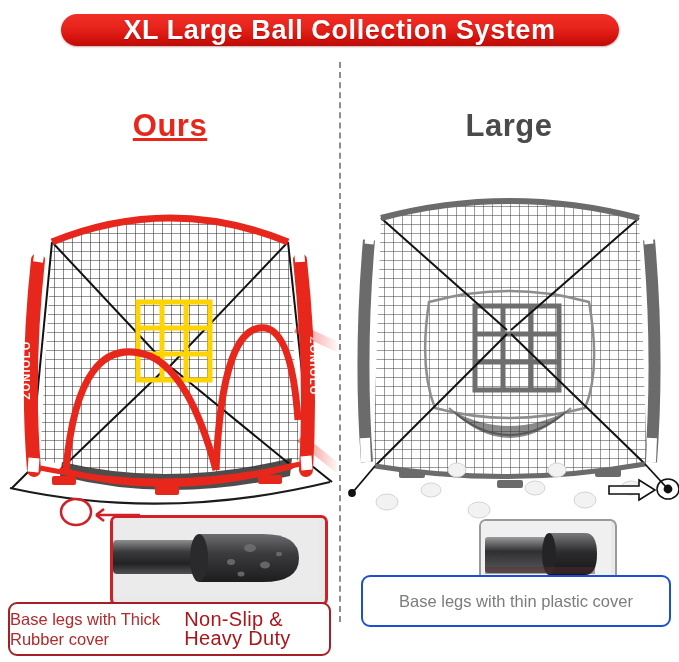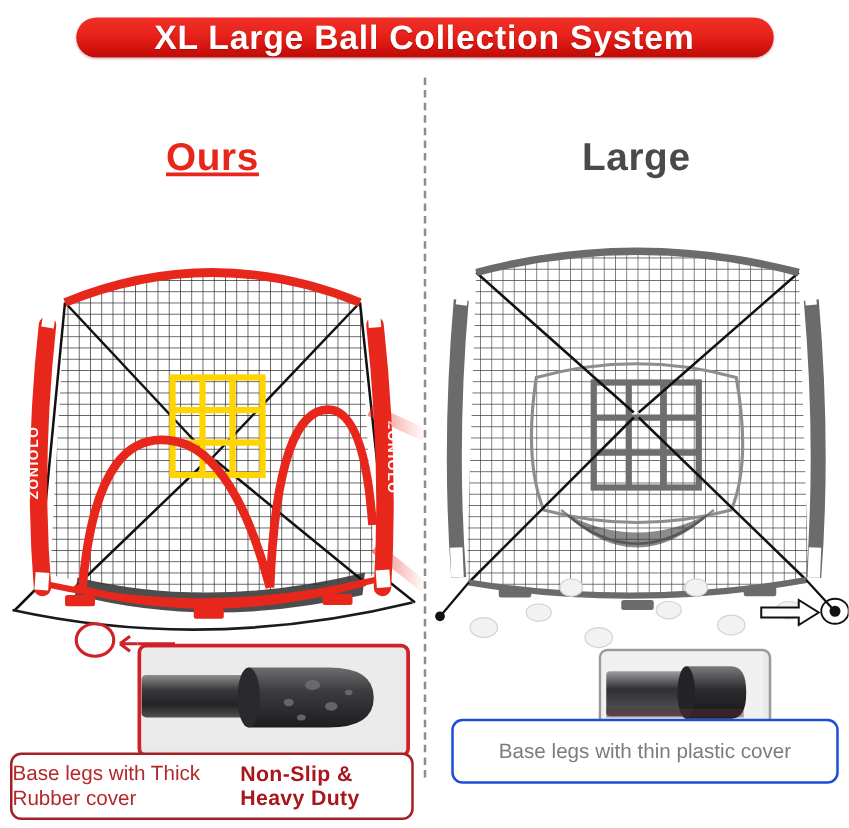--- a/index.html
+++ b/index.html
@@ -40,21 +40,21 @@
     border:2px solid #9a9a9a;border-radius:7px;}
   .cap-photo{position:absolute;inset:0;}
 
   
   .caption{position:absolute;box-sizing:border-box;border-radius:9px;
     display:flex;flex-direction:row;align-items:center;justify-content:center;
     background:#fff;}
   .caption.ours{left:8px;top:602px;width:323px;height:54px;border:2px solid #a52025;}
   .caption.others{left:361px;top:575px;width:310px;height:52px;border:2px solid #1d4ed8;}
   .cap-line1{font-size:16.5px;line-height:20px;}
-  .cap-line2{font-size:17px;font-weight:bold;line-height:19px;}
+  .cap-line2{font-size:20px;font-weight:normal;line-height:19px;}
   .caption.ours .cap-line1{color:#b3292c;}
   .caption.ours .cap-line2{color:#a9161c;letter-spacing:.3px;}
   .caption.others .cap-line1{color:#7c7c7c;}
   .caption.others .cap-line2{color:#5a5a5a;letter-spacing:.1px;}
 </style>
 </head>
 <body>
 
 <div class="stage">
 

